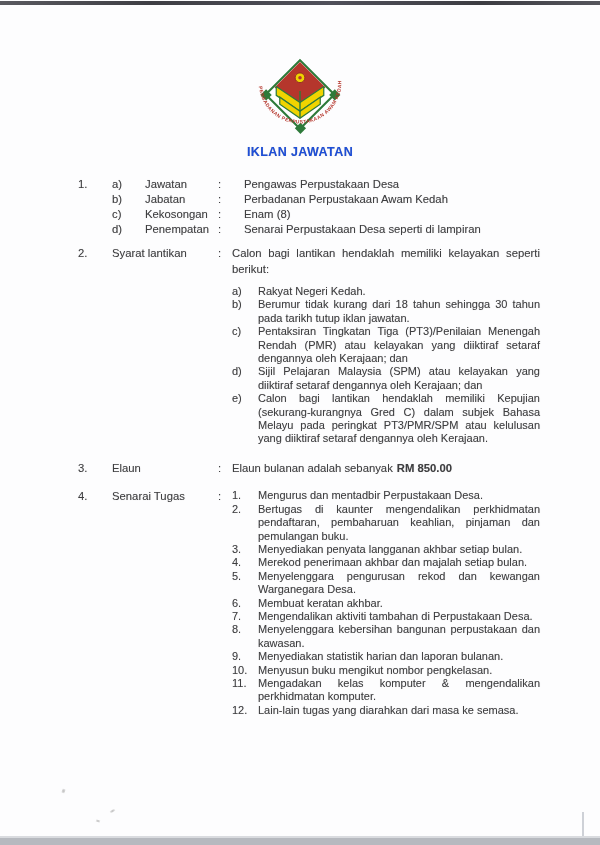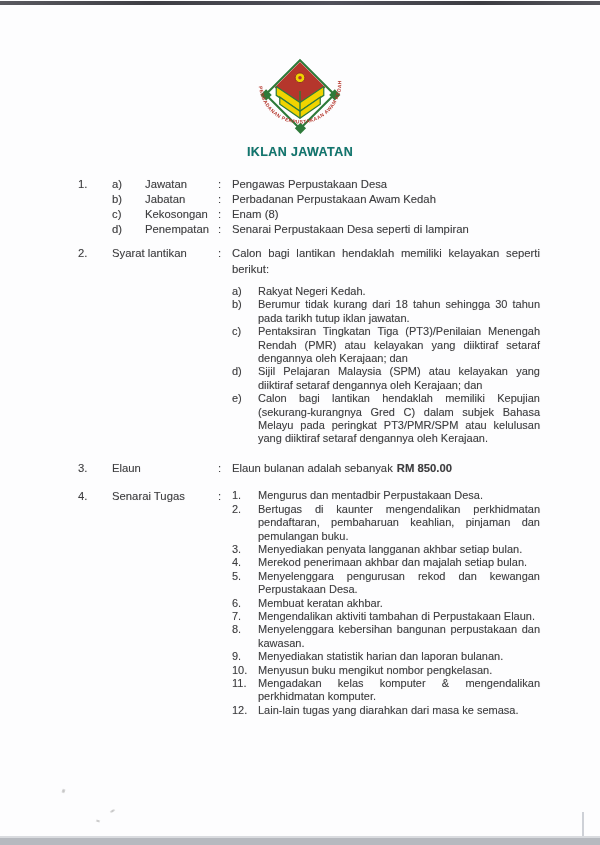--- a/index.html
+++ b/index.html
@@ -18,40 +18,40 @@
     border-top:2px solid #d9dbdf;}
   .scan-right-line{position:absolute;right:16px;bottom:7px;width:2px;height:26px;background:#ced1d7;}
   .pen-mark{position:absolute;background:#c6c6c6;border-radius:50%;filter:blur(.4px);}
   .pm1{left:62px;top:789px;width:3px;height:4px;transform:rotate(20deg);}
   .pm2{left:110px;top:810px;width:5px;height:2px;transform:rotate(-30deg);}
   .pm3{left:96px;top:820px;width:4px;height:2px;transform:rotate(15deg);}
 
   .logo{position:absolute;top:54px;left:50%;transform:translateX(-50%);filter:blur(.3px);}
 
   .title{position:absolute;top:145px;left:0;width:600px;text-align:center;
-    font-weight:bold;font-size:12.5px;letter-spacing:.4px;color:#0f766e;
+    font-weight:bold;font-size:12.5px;letter-spacing:.4px;color:#1d4ed8;
     text-shadow:0 0 .7px rgba(60,60,60,.4);}
 
   .content{position:absolute;top:167px;left:78px;width:462px;
     font-size:11.3px;line-height:15.5px;
     text-shadow:0 0 .7px rgba(70,70,70,.35);}
   .just{text-align:justify;}
 
   .intro{line-height:16.5px;}
 
   .item{display:flex;}
   .item-num{width:34px;flex:0 0 34px;}
   .item-body{flex:1;min-width:0;}
 
   
   .kv{display:flex;line-height:15px;}
   .kv-letter{width:33px;flex:0 0 33px;}
   .kv-label{width:73px;flex:0 0 73px;}
   .kv-colon{width:14px;flex:0 0 14px;}
-  .kv-value{flex:1;}
+  .kv-value{flex:1;margin-left:12px;}
 
   
   .kv2{display:flex;justify-content:flex-end;}
   .kv2-label{width:106px;flex:0 0 106px;}
   .kv2-value{flex:1;min-width:0;}
 
   .i1{margin-top:10px;}
   .i2{margin-top:9px;}
   .i3{margin-top:15px;}
   .i4{margin-top:13px;}
@@ -198,29 +198,29 @@
             <div class="task">
                 <span class="task-num">3.</span>
                 <span class="task-text">Menyediakan penyata langganan akhbar setiap bulan.</span>
               </div>
             <div class="task">
                 <span class="task-num">4.</span>
                 <span class="task-text">Merekod penerimaan akhbar dan majalah setiap bulan.</span>
               </div>
             <div class="task">
                 <span class="task-num">5.</span>
-                <span class="task-text">Menyelenggara pengurusan rekod dan kewangan Perpustakaan Desa.</span>
+                <span class="task-text">Menyelenggara pengurusan rekod dan kewangan Warganegara Desa.</span>
               </div>
             <div class="task">
                 <span class="task-num">6.</span>
                 <span class="task-text">Membuat keratan akhbar.</span>
               </div>
             <div class="task">
                 <span class="task-num">7.</span>
-                <span class="task-text">Mengendalikan aktiviti tambahan di Perpustakaan Elaun.</span>
+                <span class="task-text">Mengendalikan aktiviti tambahan di Perpustakaan Desa.</span>
               </div>
             <div class="task">
                 <span class="task-num">8.</span>
                 <span class="task-text">Menyelenggara kebersihan bangunan perpustakaan dan kawasan.</span>
               </div>
             <div class="task">
                 <span class="task-num">9.</span>
                 <span class="task-text">Menyediakan statistik harian dan laporan bulanan.</span>
               </div>
             <div class="task">

